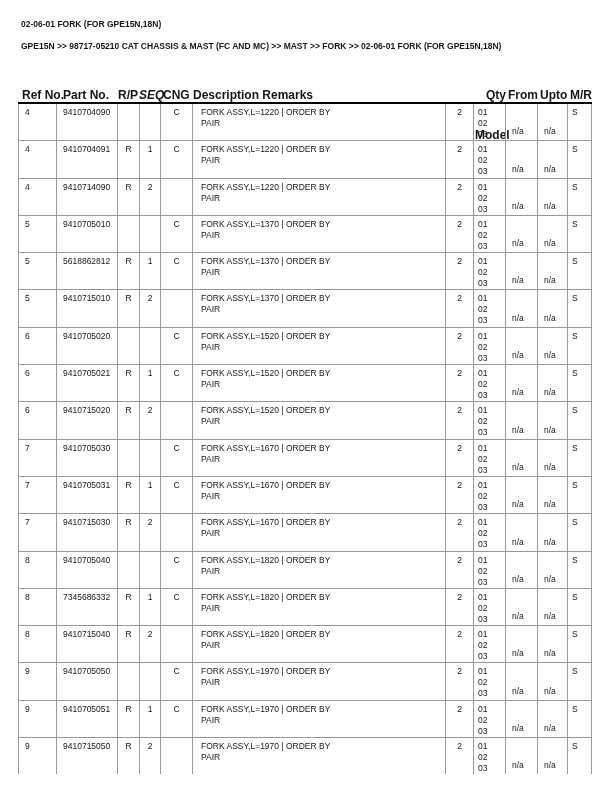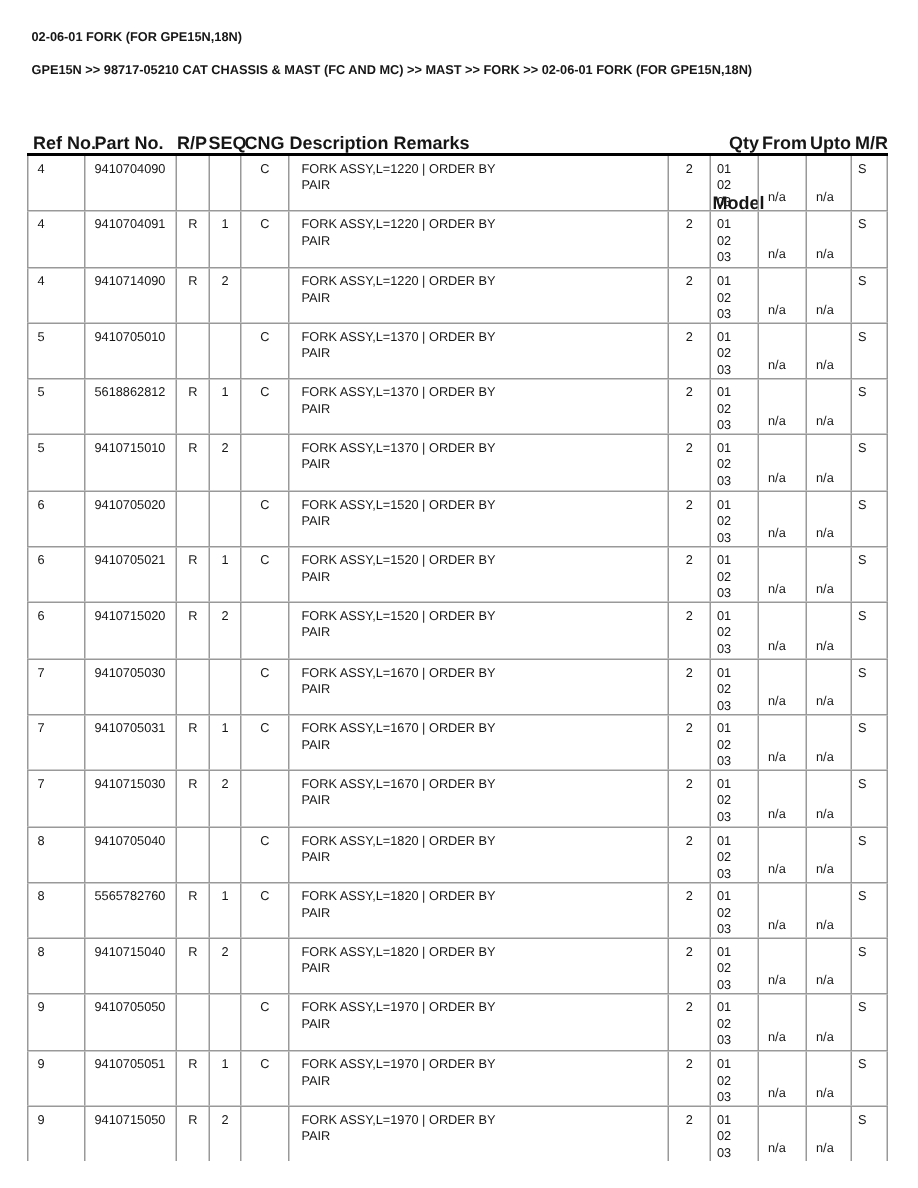--- a/index.html
+++ b/index.html
@@ -22,21 +22,21 @@
     grid-template-columns:38px 61px 22px 21px 32px 253px 28px 32px 32px 30px 25px;
   }
   .thead {
     height:16px; font-size:12px; font-weight:bold;
     border-bottom:2.5px solid #000000;
   }
   .th { padding-top:2px; white-space:nowrap; overflow:visible; }
   .th.c-ref   { padding-left:4px; }
   .th.c-part  { padding-left:7px; }
   .th.c-rp    { padding-left:1px; }
-  .th.c-seq   { padding-left:0; }
+  .th.c-seq   { padding-left:0;font-style:italic; }
   .th.c-cng   { padding-left:3px; }
   .th.c-desc  { padding-left:1px; }
   .th.c-qty   { padding-left:5px;margin-left:36px; }
   .th.c-model { padding-left:2px;margin-top:40px; }
   .th.c-from  { padding-left:3px; }
   .th.c-upto  { padding-left:3px; }
   .th.c-mr    { padding-left:3px; }
   .tr { height:36.3px; border-bottom:1px solid #999999; }
   .tr:last-child { border-bottom:none; }
   .td {
@@ -281,21 +281,21 @@
     <div class="td c-qty">2</div>
     <div class="td c-model">01
 02
 03</div>
     <div class="td c-from">n/a</div>
     <div class="td c-upto">n/a</div>
     <div class="td c-mr">S</div>
   </div>
         <div class="tr">
     <div class="td c-ref">8</div>
-    <div class="td c-part">5565782760</div>
+    <div class="td c-part">7345686332</div>
     <div class="td c-rp">R</div>
     <div class="td c-seq">1</div>
     <div class="td c-cng">C</div>
     <div class="td c-desc">FORK ASSY,L=1820 | ORDER BY
 PAIR</div>
     <div class="td c-qty">2</div>
     <div class="td c-model">01
 02
 03</div>
     <div class="td c-from">n/a</div>

